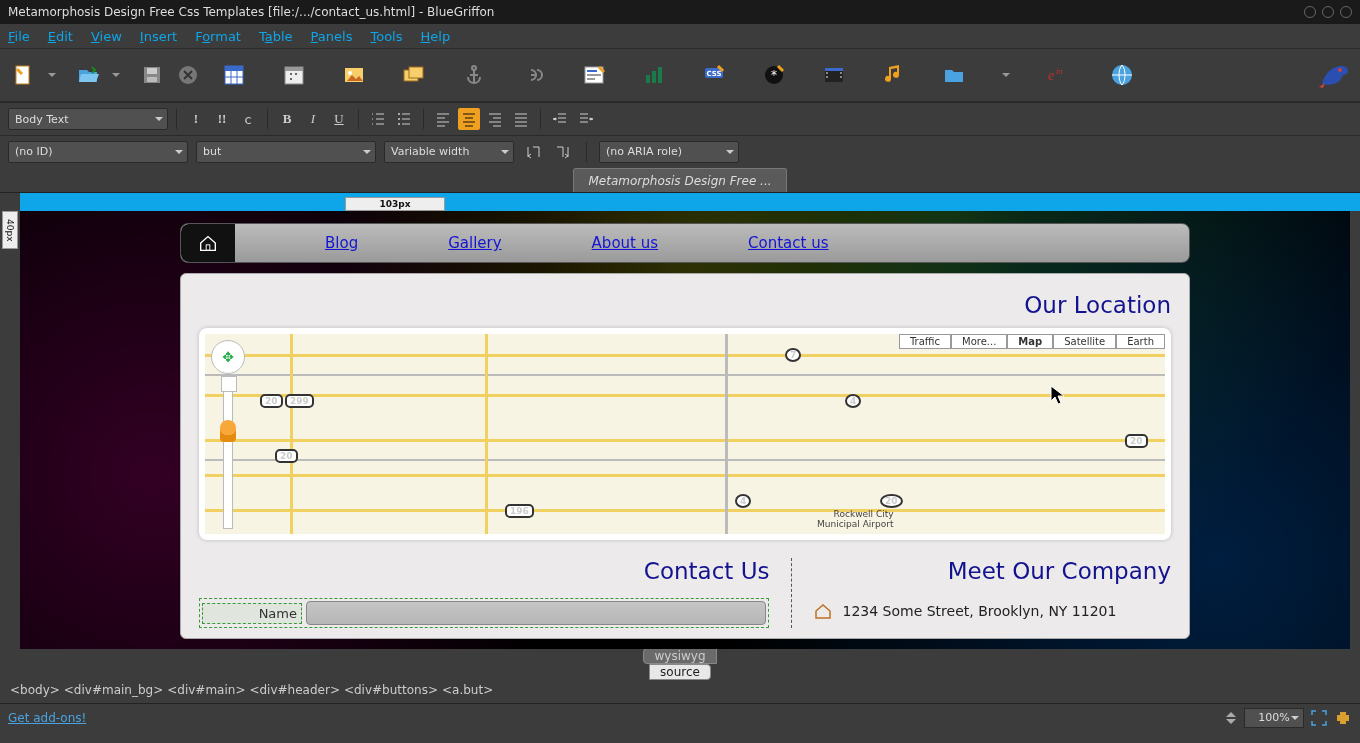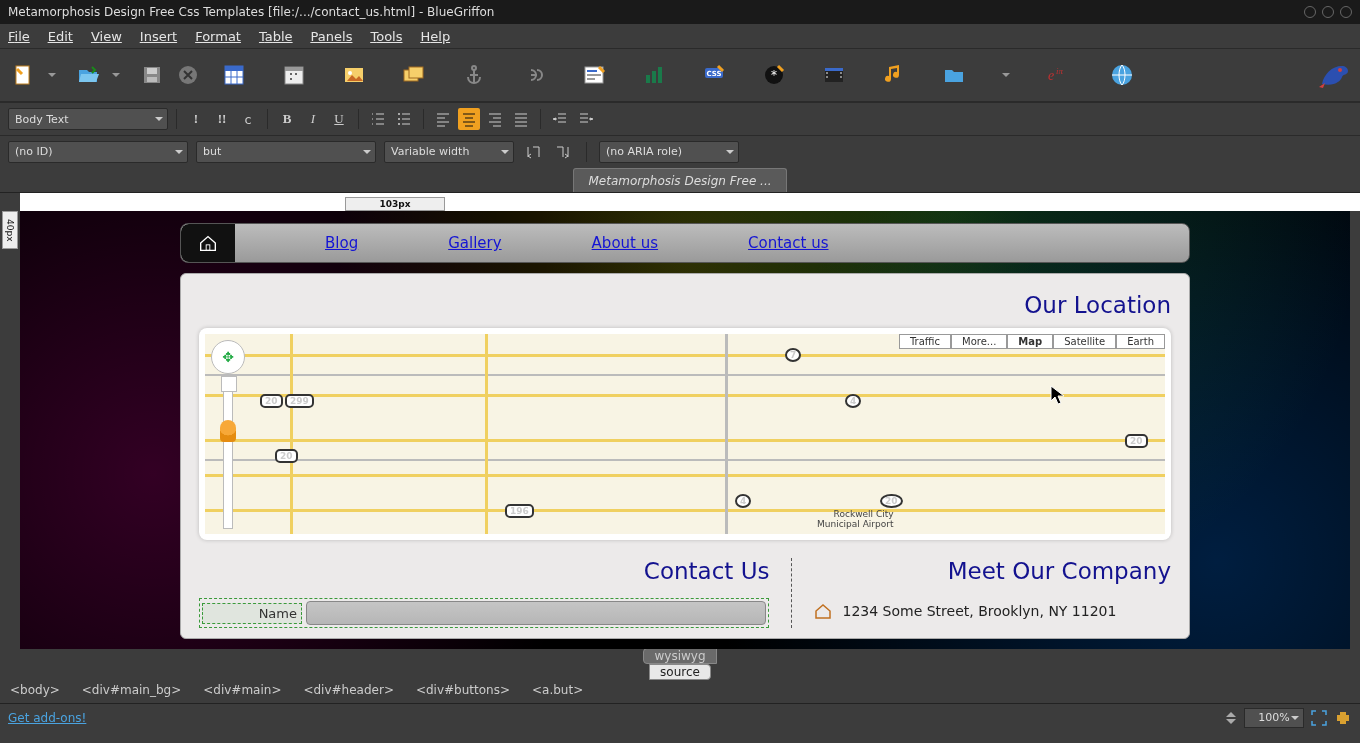--- a/index.html
+++ b/index.html
@@ -5,21 +5,21 @@
 * { margin: 0; padding: 0; box-sizing: border-box; }
 body { font-family: "DejaVu Sans", Arial, sans-serif; font-size: 12px; background: #3c3c3c; color: #ccc; overflow: hidden; user-select: none; }
 
 
 .titlebar { background: #1a1a1a; height: 24px; display: flex; align-items: center; padding: 0 8px; color: #ddd; font-size: 12px; }
 .titlebar .controls { margin-left: auto; display: flex; gap: 6px; }
 .titlebar .controls .circ { width: 12px; height: 12px; border-radius: 50%; border: 1px solid #666; }
 
 
 .menubar { background: #3c3c3c; height: 24px; display: flex; align-items: center; padding: 0 8px; gap: 18px; font-size: 13px; }
-.menubar .mitem { color: #e5e5e5; cursor: default; text-decoration: underline; }
+.menubar .mitem { color: #0ea5e9; cursor: default; }
 .menubar .mitem u { text-decoration: underline; }
 
 
 .toolbar-wrap { background: #3c3c3c; border-top: 1px solid #2a2a2a; border-bottom: 1px solid #2a2a2a; padding: 6px 10px; }
 .toolbar1 { display: flex; align-items: center; gap: 18px; height: 40px; }
 .tbtn { width: 28px; height: 28px; display: inline-flex; align-items: center; justify-content: center; border-radius: 3px; }
 .tbtn svg { width: 24px; height: 24px; }
 .chev { border-left: 4px solid transparent; border-right: 4px solid transparent; border-top: 4px solid #999; display: inline-block; margin-left: 2px; }
 .toolgrp { display: flex; align-items: center; gap: 8px; }
 
@@ -36,21 +36,21 @@
 
 
 .tabstrip { height: 26px; display: flex; align-items: flex-end; justify-content: center; background: #3c3c3c; border-bottom: 1px solid #222; }
 .doctab { height: 24px; background: #5a5a5a; border: 1px solid #777; border-bottom: none; border-radius: 3px 3px 0 0; padding: 0 14px; display: flex; align-items: center; font-size: 12px; color: #ddd; font-style: italic; }
 
 
 .rulerarea { display: flex; background: #3c3c3c; }
 .vruler { width: 20px; position: relative; }
 .vrbox { position: absolute; top: 18px; left: 2px; width: 16px; height: 38px; background: #eee; border: 1px solid #999; display:flex; align-items:center; justify-content:center; writing-mode: vertical-lr; font-size:9px; color:#111; }
 .editorcol { flex: 1; position: relative; }
-.hruler { height: 18px; background: #ffffff; display:flex; align-items: flex-end; padding-left:325px; }
+.hruler { height: 18px; background: #0ea5e9; display:flex; align-items: flex-end; padding-left:325px; }
 .hrbox { width: 100px; height: 14px; background: #eee; border: 1px solid #999; display:flex; align-items:center; justify-content:center; font-size:9px; color:#111; font-weight:bold; }
 
 
 .canvas-scroll { height: 438px; overflow: hidden; background: #000; position: relative; border-right: 10px solid #3c3c3c; }
 .canvas-scroll::after { content:""; position:absolute; right:-8px; top:0; width:6px; height:40%; background:#4aa3e0; border-radius:3px; }
 .page-bg { position: absolute; inset: 0; background: radial-gradient(circle at 10% 60%, rgba(255,0,180,.20), transparent 35%), radial-gradient(circle at 90% 80%, rgba(0,120,255,.25), transparent 40%), radial-gradient(circle at 70% 0%, rgba(50,200,50,.22), transparent 40%), radial-gradient(circle at 50% 10%, rgba(255,200,0,.18), transparent 45%), #000; }
 .page-wrap { position: relative; margin: 12px auto 0; width: 1010px; }
 .navbar { height: 40px; background: linear-gradient(#bcbcbc,#9a9a9a); border-radius: 8px; border:1px solid #555; display:flex; align-items:center; gap:60px; padding-left:0; overflow:hidden; }
 .navbar .home { width:54px; height:100%; background:#111; display:flex; align-items:center; justify-content:center; border-radius:8px 0 0 8px; }
 .navbar a { color:#1414d4; text-decoration: underline; font-size:15px; margin-left:30px; }
@@ -82,21 +82,21 @@
 .co-ic { width:18px; height:18px; display:inline-block; }
 
 
 .viewswitch { height: 30px; background:#3c3c3c; display:flex; align-items:center; justify-content:center; gap:0;flex-direction:column; }
 .viewswitch .vbtn { height:22px; padding:0 10px; border:1px solid #888; background:#6a6a6a; color:#ccc; font-size:12px; display:flex; align-items:center; }
 .viewswitch .vbtn.active { background:#e8e8e8; color:#222; }
 .viewswitch .vbtn:first-child { border-radius:4px 0 0 4px; }
 .viewswitch .vbtn:last-child { border-radius:0 4px 4px 0; }
 
 
-.breadcrumb { height: 24px; padding: 4px 10px; color:#ccc; font-size:12px; display:flex; gap:22px; }
+.breadcrumb { height: 24px; padding: 4px 10px; color:#ccc; font-size:12px; display:flex; gap:4px; }
 .statusbar { height: 28px; display:flex; align-items:center; padding:0 8px; border-top:1px solid #222; }
 .statusbar .addons { color:#4aa3e0; text-decoration:underline; font-size:12px; }
 .statusbar .rightpack { margin-left:auto; display:flex; align-items:center; gap:6px; }
 .zoomcombo { background:#505050; border:1px solid #2a2a2a; height:20px; width:60px; display:flex; align-items:center; justify-content:center; color:#ddd; font-size:11px; position:relative; }
 .zoomcombo::after { content:""; position:absolute; right:4px; top:7px; border-left:4px solid transparent; border-right:4px solid transparent; border-top:4px solid #ccc; }
 .spin { width:14px; display:flex; flex-direction:column; }
 .spin .ar { width:0; height:0; border-left:5px solid transparent; border-right:5px solid transparent; margin:1px auto; }
 .spin .up { border-bottom:5px solid #aaa; }
 .spin .dn { border-top:5px solid #aaa; }
 .smicon { width:18px; height:18px; }

